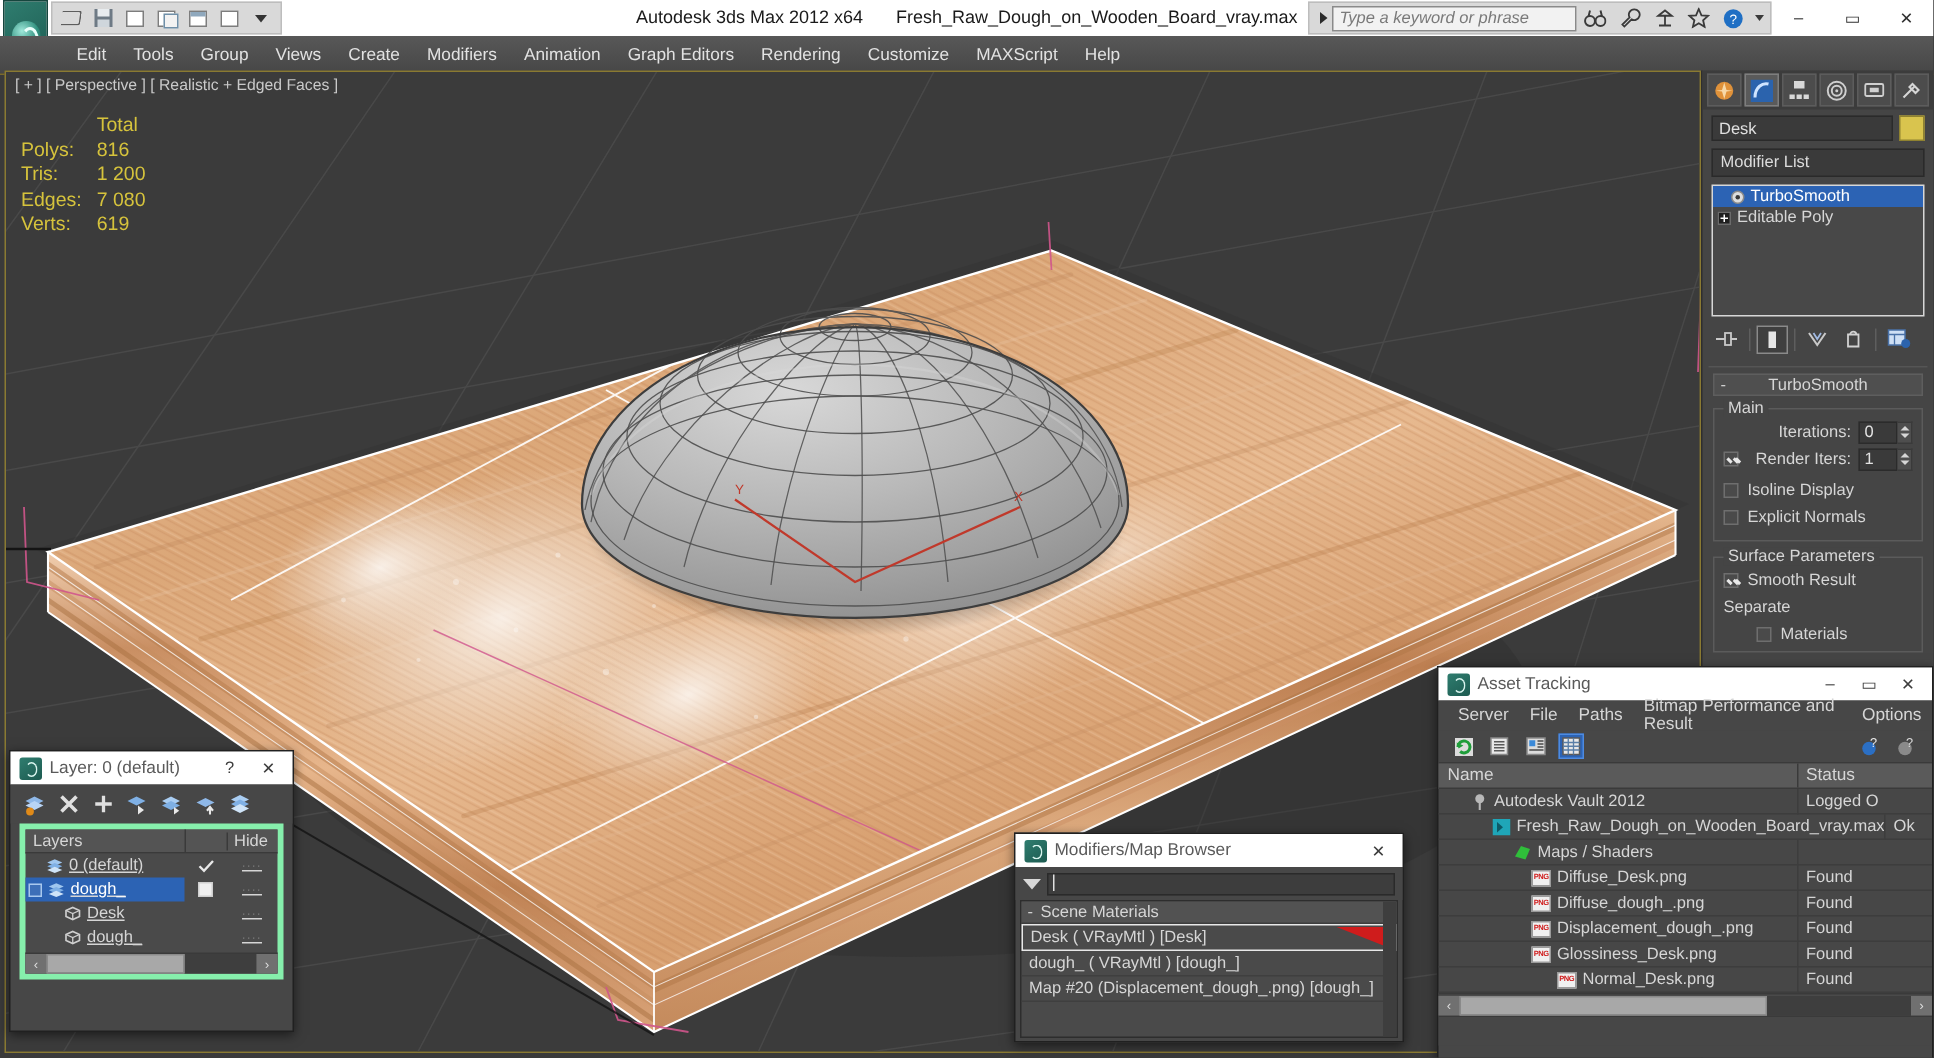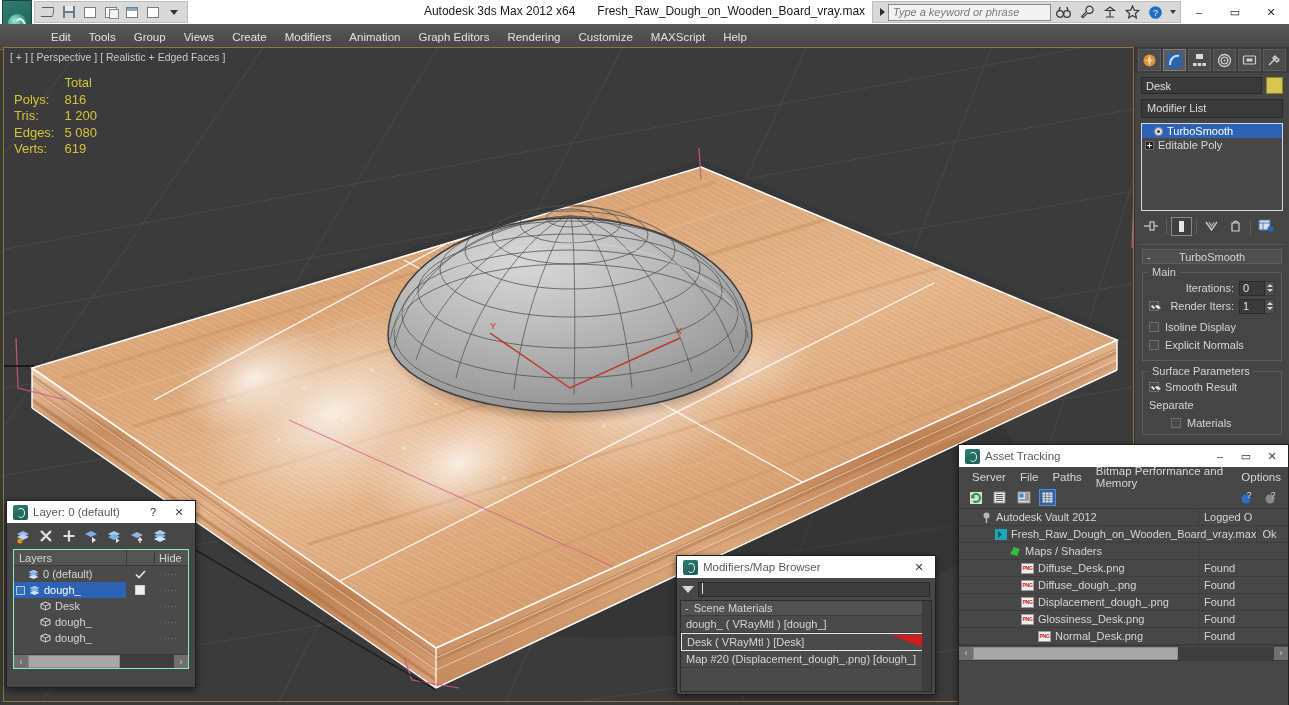--- a/index.html
+++ b/index.html
@@ -167,26 +167,26 @@
   .dlg-tb .dicon{width:15px;height:15px;margin:0 5px 0 3px;border-radius:2px;
     background:linear-gradient(145deg,#2f7d6f,#1d5b51);position:relative;flex:none;}
   .dlg-tb .dicon:after{content:"";position:absolute;left:4px;top:3px;width:6px;height:8px;
     border:1.5px solid #d8f4ee;border-radius:50%;border-left-color:transparent;}
   .dlg-tb .dtitle{flex:1;color:#5a5a5a;font-size:11.5px;}
   .dlg-tb .dbtn{width:26px;height:20px;display:flex;align-items:center;justify-content:center;color:#3d3d3d;}
   
   #layerDlg{left:6px;top:500px;width:190px;height:188px;}
   #layerTools{height:26px;display:flex;align-items:center;gap:5px;padding:0 7px;background:#474747;}
   .lt{width:18px;height:18px;display:flex;align-items:center;justify-content:center;}
-  #layerGrid{margin:0 6px;background:#4a4a4a;border:1px solid #86efac;height:120px;position:relative;}
+  #layerGrid{margin:0 6px;background:#4a4a4a;border:4px solid #86efac;height:104px;position:relative;}
   #layerHdr{display:flex;height:16px;background:#545454;border-bottom:1px solid #3a3a3a;font-size:11px;align-items:center;}
   #layerHdr .c1{flex:1;padding-left:5px;}
   #layerHdr .c2{width:28px;border-left:1px solid #3a3a3a;height:100%;}
   #layerHdr .c3{width:34px;border-left:1px solid #3a3a3a;padding-left:4px;}
-  .lrow{display:flex;height:16px;align-items:center;font-size:11px;}
+  .lrow{display:flex;height:16px;align-items:center;font-size:11px;text-decoration:underline;}
   .lrow.sel .lname{background:#2c63b4;color:#fff;}
   .lname{flex:1;display:flex;align-items:center;gap:4px;height:16px;padding-left:4px;}
   .lcol2{width:28px;display:flex;align-items:center;justify-content:center;height:16px;}
   .lcol3{width:34px;display:flex;align-items:center;justify-content:center;height:16px;color:#8a8a8a;font-size:7px;letter-spacing:1px;}
   #layerScroll{position:absolute;left:0;right:0;bottom:0;height:14px;background:#4a4a4a;
     border-top:1px solid #3a3a3a;display:flex;align-items:center;}
   .sbtn{width:14px;height:13px;display:flex;align-items:center;justify-content:center;color:#ddd;font-size:9px;background:#707070;}
   .strack{flex:1;height:13px;background:#3e3e3e;}
   .sthumb{height:13px;background:#a8a8a8;border:1px solid #8a8a8a;}
   
@@ -527,21 +527,21 @@
     <tr>
           <td class="lbl">Polys:</td>
           <td>816</td>
         </tr>
     <tr>
           <td class="lbl">Tris:</td>
           <td>1 200</td>
         </tr>
     <tr>
           <td class="lbl">Edges:</td>
-          <td>5 080</td>
+          <td>7 080</td>
         </tr>
     <tr>
           <td class="lbl">Verts:</td>
           <td>619</td>
         </tr>
   </tbody>
     </table>
 </div>
 
 <div id="cmdpanel">
@@ -842,47 +842,47 @@
   </div>
   <div id="matSearchRow">
     <span class="tri"></span>
     <span id="matSearch"><span style="display:inline-block;width:1px;height:11px;background:#e0e0e0;vertical-align:-1px"></span></span>
   </div>
   <div id="matList">
     <div class="mgrp">
       <span class="mn">-</span>
       <span>Scene Materials</span>
     </div>
-    <div class="mrow">
-      <span>dough_  ( VRayMtl ) [dough_]</span>
-    </div>
     <div class="mrow sel">
       <span>Desk  ( VRayMtl ) [Desk]</span>
       <span class="mswatch"></span>
+    </div>
+    <div class="mrow">
+      <span>dough_  ( VRayMtl ) [dough_]</span>
     </div>
     <div class="mrow">
       <span class="nowrap">Map #20 (Displacement_dough_.png) [dough_]</span>
     </div>
     <div id="matVScroll"><span class="th"></span></div>
   </div>
 </div>
 
 <div class="dlg" id="assetDlg">
   <div class="dlg-tb">
     <span class="dicon"></span>
     <span class="dtitle">Asset Tracking</span>
     <span class="dbtn">–</span>
     <span class="dbtn">▭</span>
     <span class="dbtn x">✕</span>
   </div>
   <div id="assetMenu">
     <span>Server</span>
     <span>File</span>
     <span>Paths</span>
-    <span>Bitmap Performance and Memory</span>
+    <span>Bitmap Performance and Result</span>
     <span>Options</span>
   </div>
   <div id="assetTools">
     <span class="at">
         <svg width="14" height="14" viewBox="0 0 14 14">
           <rect x="1" y="1" width="12" height="12" fill="#dcdcdc"></rect>
           <path d="M3 7 a4 4 0 1 1 1.4 3" stroke="#1f9d3a" stroke-width="2" fill="none"></path>
           <path d="M2 4 L3.4 8 L6.6 6" fill="#1f9d3a"></path>
         </svg>
       </span>
@@ -911,20 +911,24 @@
           <circle cx="6" cy="9" r="4.5" fill="#2b6fc4"></circle>
           <text x="9" y="8" font-size="8.5" fill="#e8e8e8" text-anchor="middle" font-family="Liberation Sans">?</text>
         </svg>
       </span>
     <span class="at">
         <svg width="15" height="15" viewBox="0 0 15 15">
           <circle cx="6" cy="9" r="4.5" fill="#8a8a8a"></circle>
           <text x="9" y="8" font-size="8.5" fill="#d8d8d8" text-anchor="middle" font-family="Liberation Sans">?</text>
         </svg>
       </span>
+  </div>
+  <div id="assetHdr">
+    <span class="h1">Name</span>
+    <span class="h2">Status</span>
   </div>
   <div>
     <div class="arow">
       <span class="acell1" style="padding-left:22px">
         <svg width="11" height="11" viewBox="0 0 11 11">
             <circle cx="5.5" cy="3.5" r="3" fill="#b8b8b8"></circle>
             <rect x="4.8" y="6" width="1.4" height="5" fill="#b8b8b8"></rect>
           </svg>
         <span>Autodesk Vault 2012</span>
       </span>

